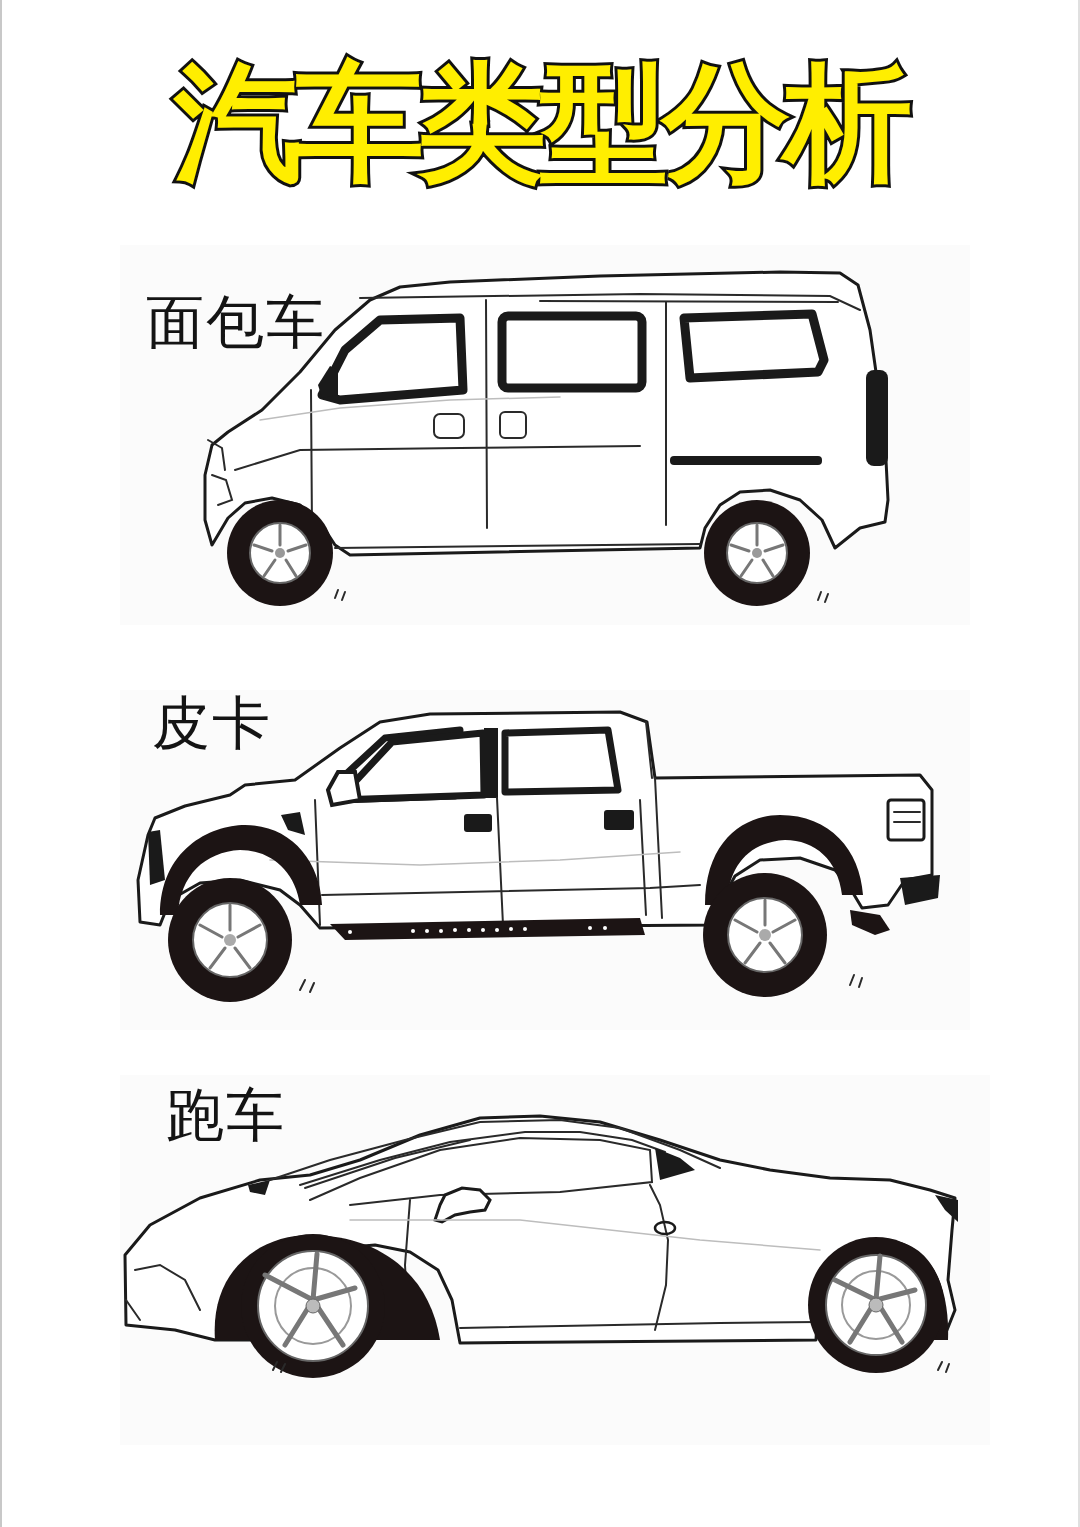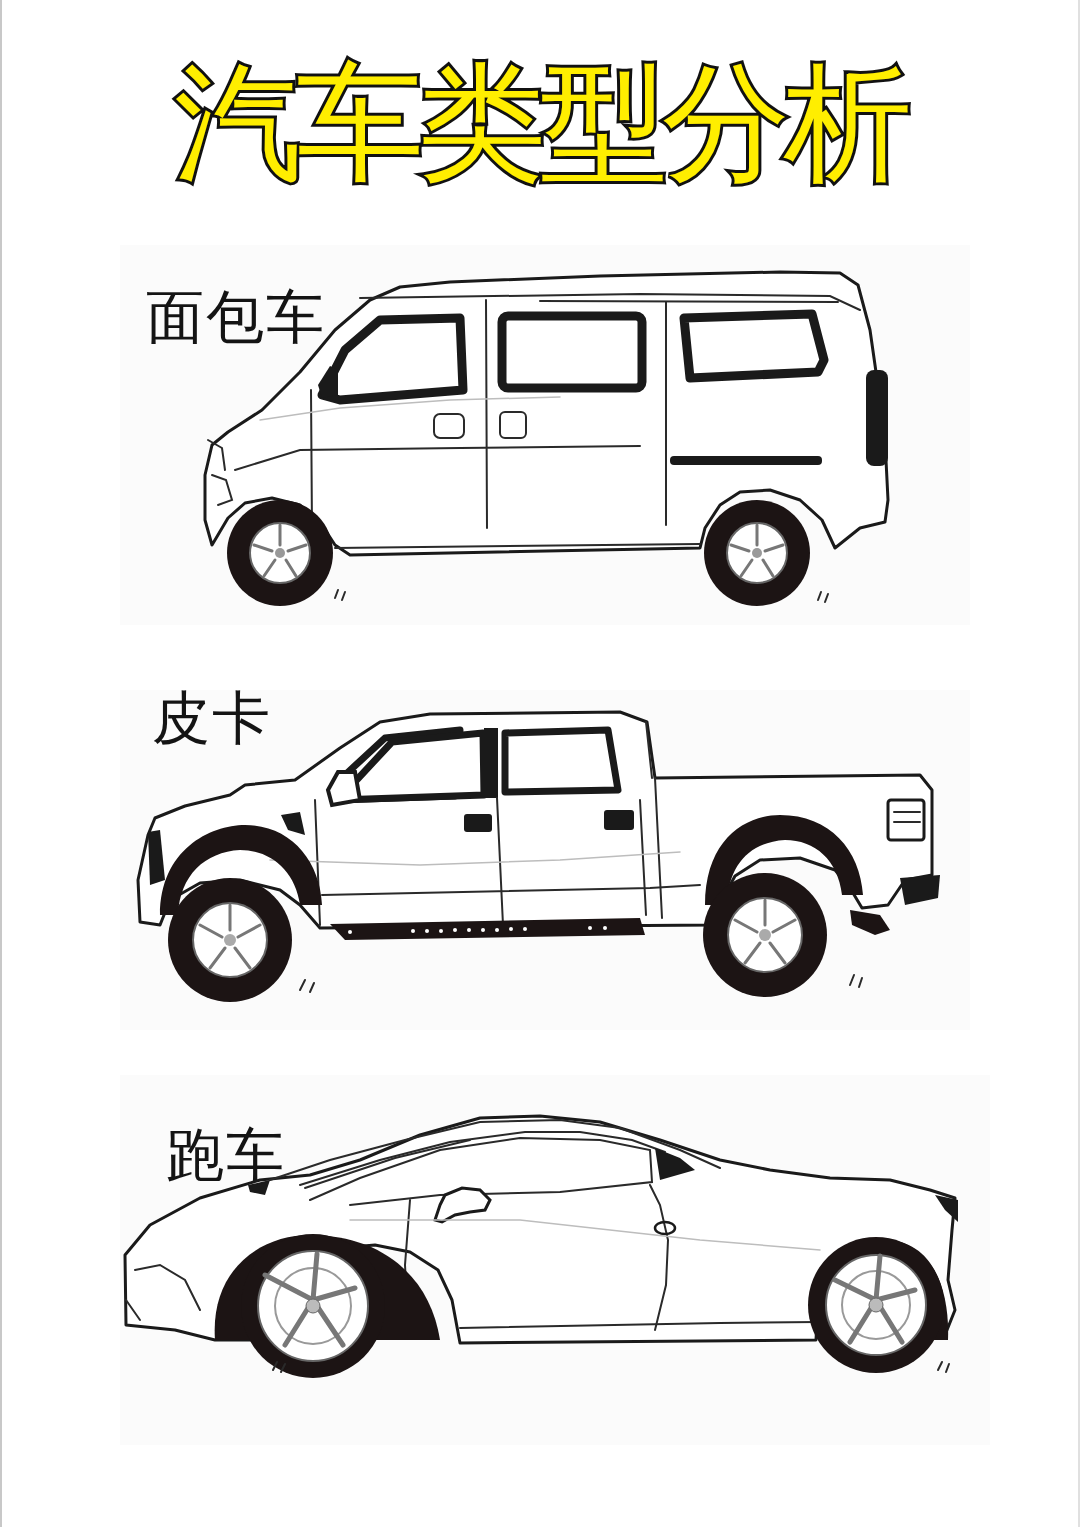--- a/index.html
+++ b/index.html
@@ -12,33 +12,33 @@
     .frame {
       position: absolute; left: 0; top: 0; width: 1080px; height: 1527px;
       box-sizing: border-box;
       border-left: 2px solid #c8c8c8;
       border-right: 2px solid #e0e0e0;
     }
     .title {
       position: absolute; left: 0; top: 48px; width: 1080px;
       text-align: center;
       font-family: "DejaVu Sans", sans-serif;
-      font-weight: normal;
+      font-weight: bold;
       font-size: 128px; line-height: 150px;
       letter-spacing: -6px;
       color: #ffee00;
       -webkit-text-stroke: 6px #111111;
       paint-order: stroke fill;
     }
     .panel {
       position: absolute; background: #fbfbfb;
     }
     .label {
       position: absolute;
-      font-family: Liberation Mono, monospace;
+      font-family: Liberation Sans, sans-serif;
       font-size: 58px; line-height: 70px;
       color: #141414;
       letter-spacing: 2px;
     }
     svg.car { position: absolute; overflow: visible; }
     svg.car .thin { fill: none; stroke: #2a2a2a; stroke-width: 2; stroke-linecap: round; }
     svg.car .faint { fill: none; stroke: #bdbdbd; stroke-width: 1.5; stroke-linecap: round; }
     svg.car .body { fill: #ffffff; stroke: #1a1a1a; stroke-width: 3; stroke-linejoin: round; }
     svg.car .tire { fill: #1c1414; }
     svg.car .rim { fill: #ffffff; stroke: #666; stroke-width: 2; }
@@ -179,21 +179,21 @@
   <g class="spoke">
     <path d="M765,900 L765,925 M735,920 L757,932 M745,963 L760,943 M785,963 L770,943 M795,920 L773,932"></path>
   </g>
   <circle cx="765" cy="935" r="6" fill="#aaa"></circle>
 
   <path class="thin" d="M300,990 L305,980 M310,992 L314,983"></path>
   <path class="thin" d="M850,985 L854,975 M859,987 L862,978"></path>
 </svg>
 
 <div class="panel" style="left:120px; top:1075px; width:870px; height:370px;"></div>
-<div class="label" style="left:166px; top:1080px;margin-top:45px;">跑车</div>
+<div class="label" style="left:166px; top:1080px;">跑车</div>
 <svg class="car" style="left:0; top:0;" width="1080" height="1527" viewBox="0 0 1080 1527">
 
   <path class="body" d="M126,1325 L125,1255 L150,1225 L200,1198 L260,1180 L310,1175 L360,1160 L420,1135 L480,1118 L540,1116 L600,1122 L660,1140 L720,1160 L770,1170 L830,1178 L890,1180 L930,1190 L955,1198 L952,1230 L948,1280 L955,1310 L945,1335 L925,1340 L930,1305 L915,1280 L885,1262 L855,1262 L830,1280 L818,1300 L816,1340 L460,1343 L452,1300 L438,1270 L410,1252 L375,1245 L340,1248 L310,1265 L290,1295 L285,1340 L215,1340 L175,1330 Z"></path>
 
   <path class="thin" d="M270,1180 L330,1160 L405,1140 L480,1122 L560,1120 L620,1128 L680,1150 L720,1168"></path>
   <path class="thin" d="M300,1185 L380,1160 L450,1142 L525,1132 L580,1132 L632,1140 L665,1152"></path>
 
   <path class="thin" d="M305,1188 L395,1158 L470,1140"></path>
 
   <path class="thin" d="M310,1200 L360,1178 L440,1150 L520,1138 L600,1140 L650,1150 L652,1182 L560,1192 L440,1195 L350,1205"></path>

